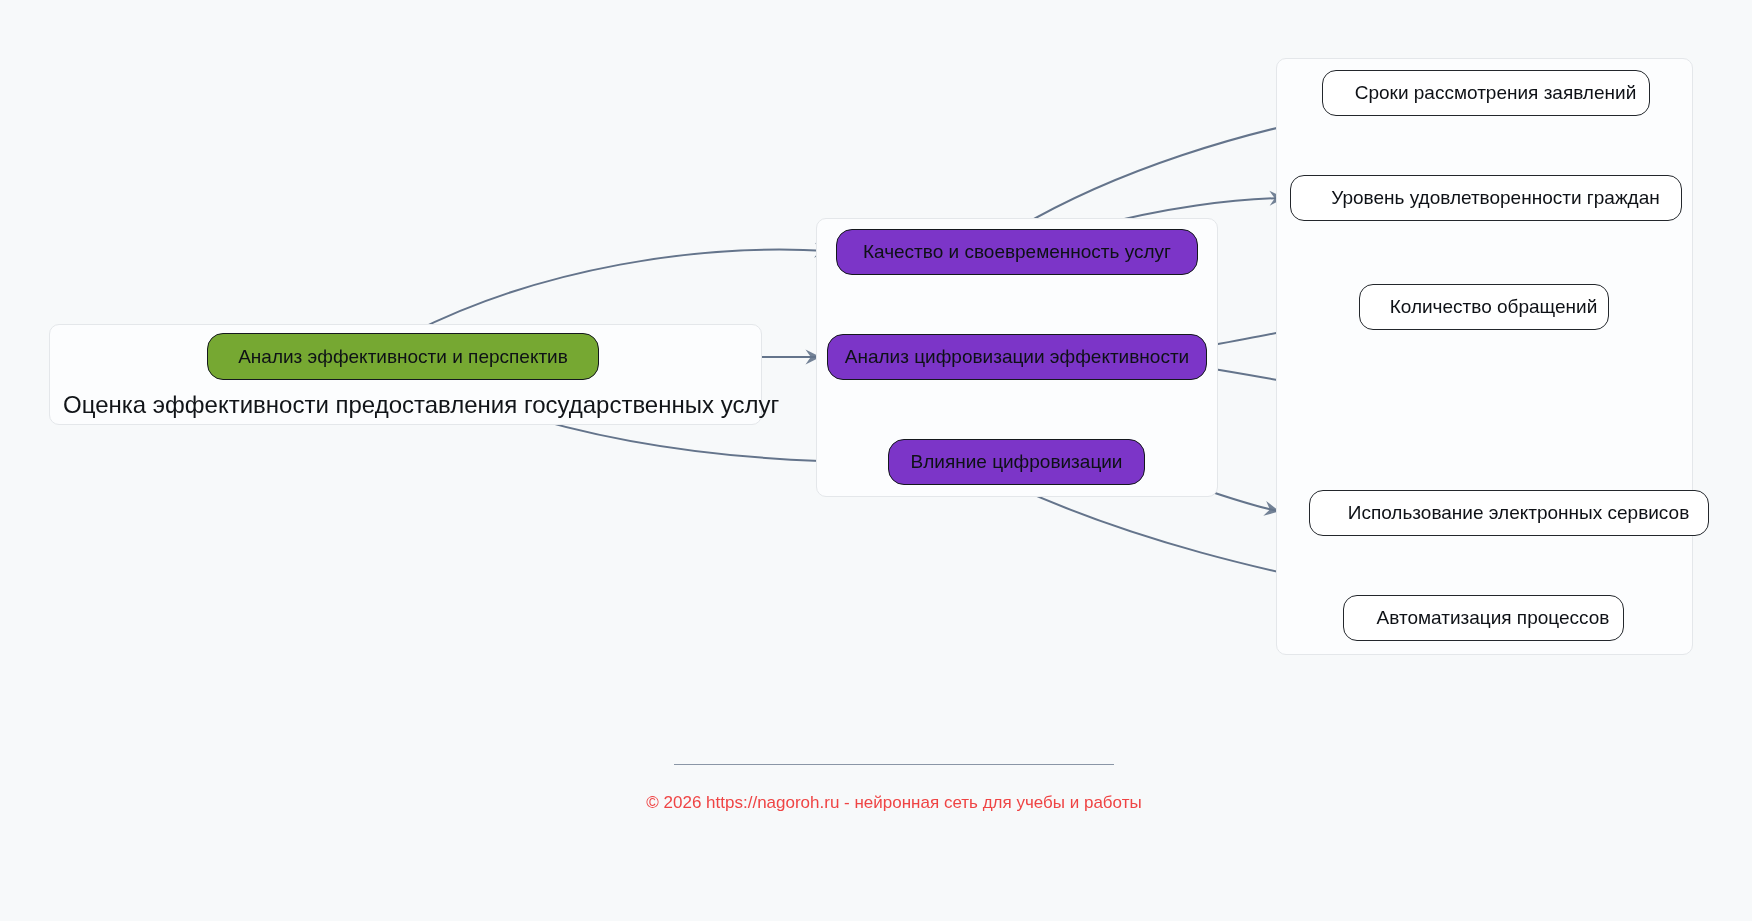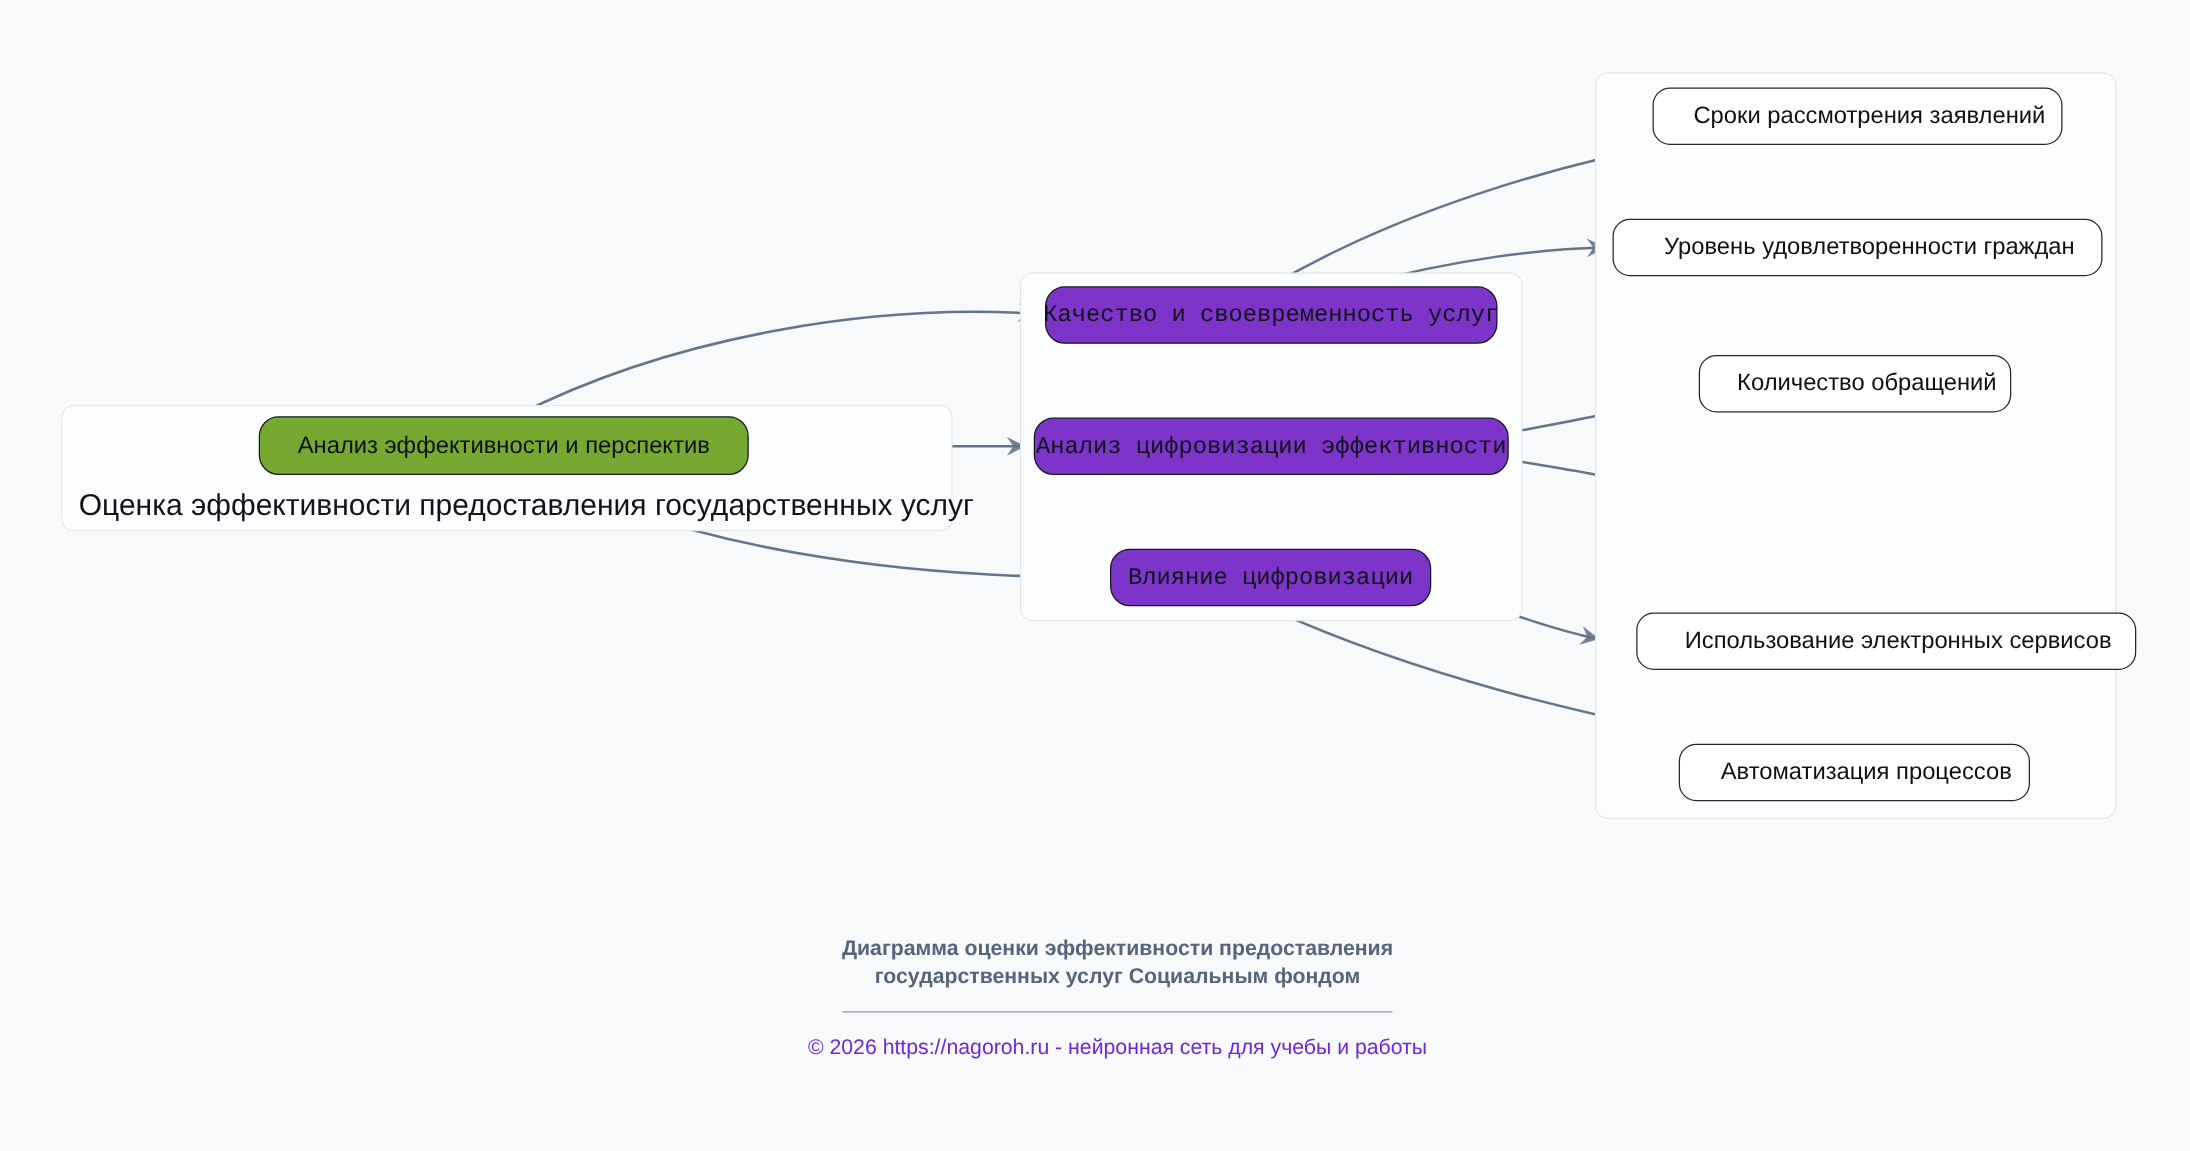--- a/index.html
+++ b/index.html
@@ -54,21 +54,20 @@
   }
   .node.root{
     background:var(--root-fill);
     border:1.8px solid #14181d;
     border-radius:16px;
   }
   .node.branch{
     background:var(--branch-fill);
     border:1.8px solid #14181d;
     border-radius:16px;
-    font-family:Liberation Mono, monospace;
   }
   .node.leaf{
     background:var(--leaf-fill);
     border:1.5px solid #23272c;
     border-radius:14px;
     padding-left:19px;
   }
   .footer{
     position:absolute;
     left:894px; top:748px;
@@ -82,23 +81,23 @@
     color:#56657c;
     line-height:1.32;
   }
   .footer-rule{
     width:440px;
     border:none;
     border-top:1.5px solid #8a96a6;
     margin:16px auto 0 auto;
   }
   .footer-copy{
-    margin-top:18px;
+    margin-top:28px;
     font-size:17px;
-    color:#6d28d9;
+    color:#ef4444;
   }
 </style>
 </head>
 <body>
 
 <div class="canvas">
 
   <svg class="edges" viewBox="0 0 1752 921">
     <defs>
       <marker id="arrow" viewBox="0 0 12 12" refX="10" refY="6" markerWidth="9" markerHeight="9" orient="auto-start-reverse">
@@ -130,21 +129,17 @@
   <div class="node branch" style="left:827px; top:334px; width:380px; height:46px;">Анализ цифровизации эффективности</div>
   <div class="node branch" style="left:888px; top:439px; width:257px; height:46px;">Влияние цифровизации</div>
 
   <div class="node leaf" style="left:1322px; top:70px; width:328px; height:46px;">Сроки рассмотрения заявлений</div>
   <div class="node leaf" style="left:1290px; top:175px; width:392px; height:46px;">Уровень удовлетворенности граждан</div>
   <div class="node leaf" style="left:1359px; top:284px; width:250px; height:46px;">Количество обращений</div>
   <div class="node leaf" style="left:1285px; top:490px; width:400px; height:46px;margin-left:24px;">Использование электронных сервисов</div>
   <div class="node leaf" style="left:1343px; top:595px; width:281px; height:46px;">Автоматизация процессов</div>
 
   <div class="footer">
-    <div class="footer-title">
-      <div>Диаграмма оценки эффективности предоставления</div>
-      <div>государственных услуг Социальным фондом</div>
-    </div>
     <hr class="footer-rule">
     <div class="footer-copy">© 2026 https://nagoroh.ru - нейронная сеть для учебы и работы</div>
   </div>
 
 </div>
 
 </body></html>

